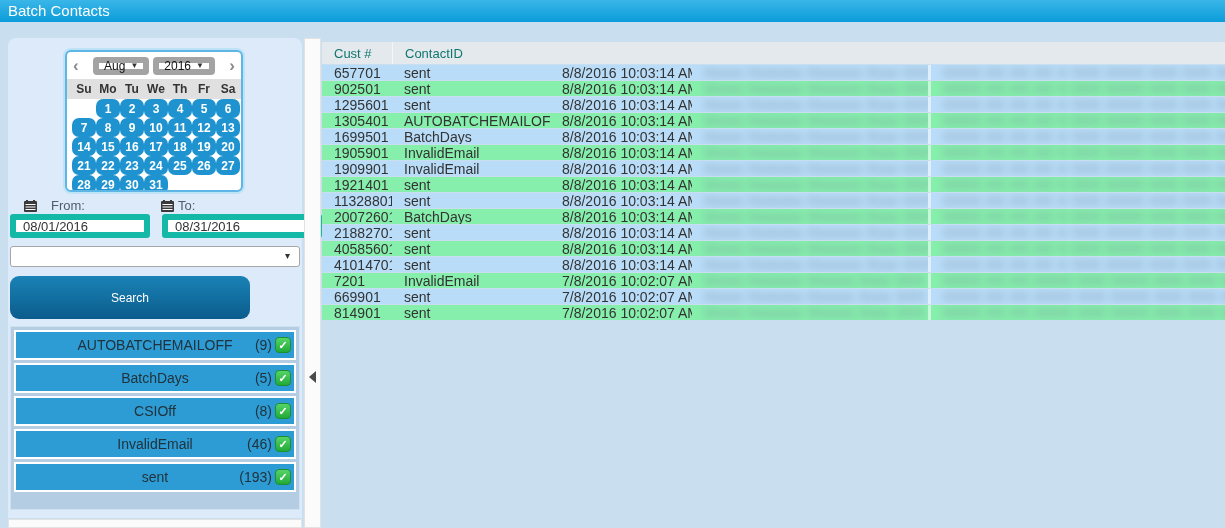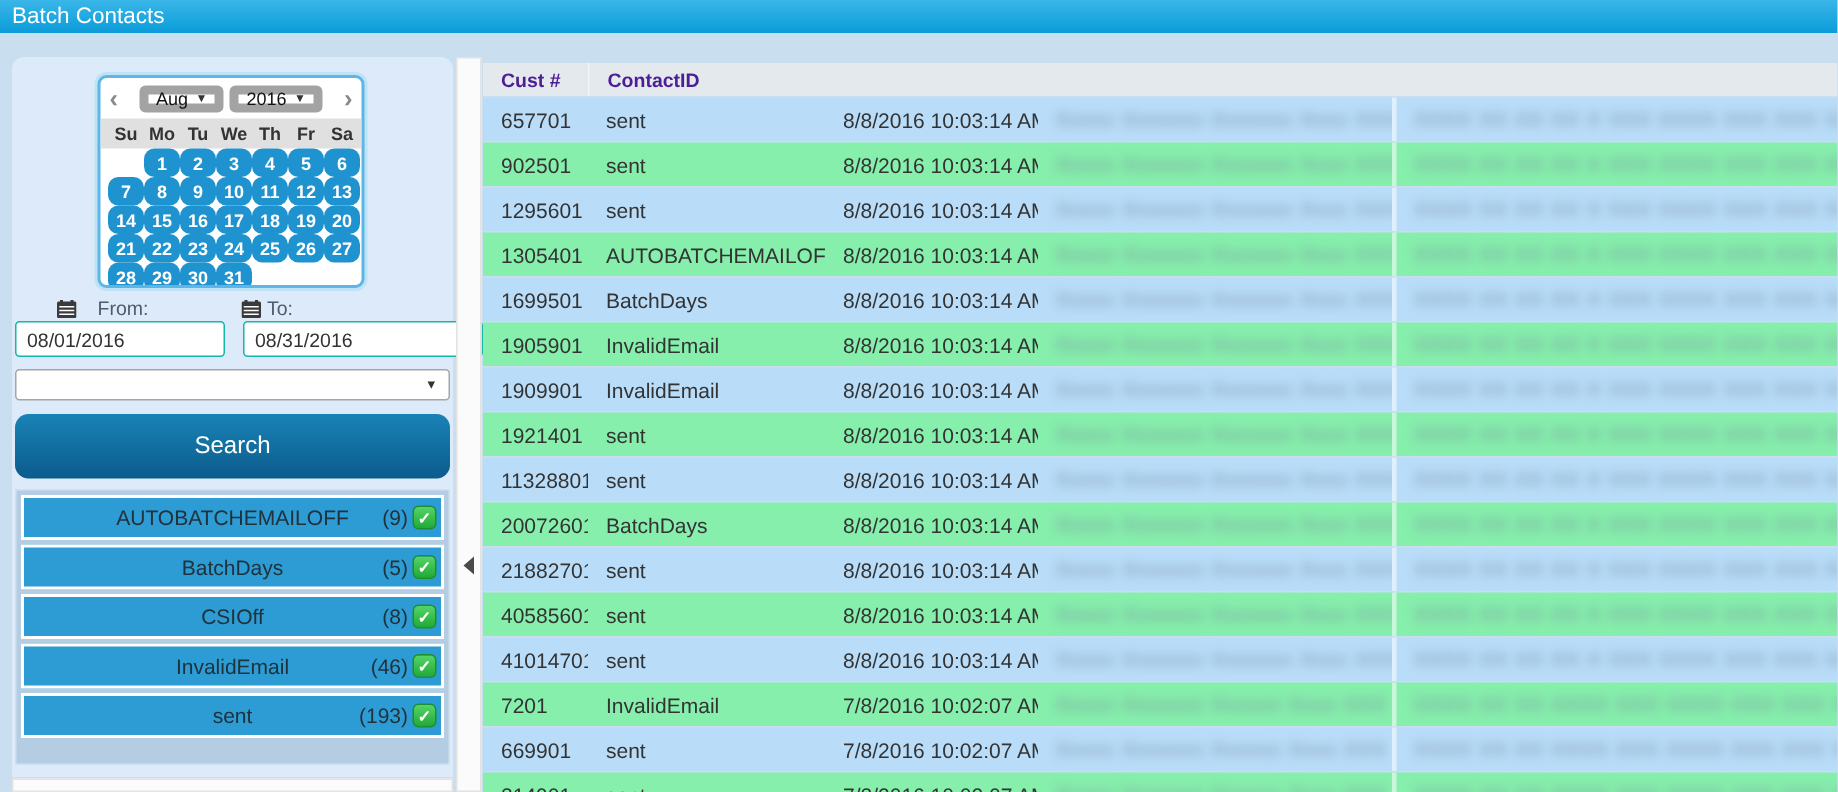--- a/index.html
+++ b/index.html
@@ -29,33 +29,33 @@
     background:#e0e0e0; padding-left:5px; align-items:center; }
   .cal-dow span { text-align:center; font-size:12px; font-weight:bold; color:#333; }
   .cal-grid { display:grid; grid-template-columns:repeat(7,24px); padding-left:5px; }
   .day { height:19px; border-radius:7px; background:#1f93cf; color:#fff; font-size:12px;
     font-weight:bold; display:flex; align-items:center; justify-content:center; cursor:pointer; }
   .day.empty { background:transparent; cursor:default; }
 
   .date-labels { position:absolute; left:0; top:160px; width:100%; font-size:13px; color:#4d5d6b; }
   .dlabel { position:absolute; display:inline-flex; align-items:center; gap:4px; }
   .dlabel svg { display:block; }
-  .dlabel.from { left:30px;gap:14px; } .dlabel.to { left:153px;text-align:right; }
+  .dlabel.from { left:16px;gap:14px; } .dlabel.to { left:153px;text-align:right; }
   .dinput { position:absolute; top:176px; height:24px; background:#fff;
-    border:1px solid #14b8a6; border-radius:3px; font-size:13px; color:#333;
+    border:6px solid #14b8a6; border-radius:3px; font-size:13px; color:#333;
     padding-left:7px; font-family:"Liberation Sans", sans-serif; }
   .dinput.from { left:2px; width:140px; } .dinput.to { left:154px; width:160px; }
 
   .combo { position:absolute; left:2px; top:208px; width:290px; height:21px; background:#fff;
     border:1px solid #a6a6a6; border-radius:3px; cursor:pointer; }
   .combo .arrow { position:absolute; right:9px; top:3px; font-size:10px; color:#333; }
 
-  .search-btn { position:absolute; left:2px; top:238px; width:290px; height:43px;
+  .search-btn { position:absolute; left:2px; top:238px; width:240px; height:43px;
     background:linear-gradient(#1a82b6,#0b5c8c); border:none; border-radius:9px;
-    color:#fff; font-size:16px; font-family:"Liberation Sans", sans-serif; cursor:pointer; }
+    color:#fff; font-size:12px; font-family:"Liberation Sans", sans-serif; cursor:pointer; }
 
   .filter-list { position:absolute; left:2px; top:288px; width:290px; height:184px;
     background:#b4cde2; border:1px solid #cfe2f0; padding:3px; }
   .filter-item { position:relative; height:30px; margin-bottom:3px; background:#2e9cd4;
     border:2px solid #fff; display:flex; align-items:center; cursor:pointer; }
   .filter-item .flabel { position:absolute; left:0; right:0; text-align:center;
     font-size:14px; color:#20323c; }
   .filter-item .fright { margin-left:auto; display:flex; align-items:center; gap:3px;
     padding-right:3px; position:relative; }
   .filter-item .fcount { font-size:14px; color:#20323c; }
@@ -70,25 +70,25 @@
   
   .splitter { position:absolute; left:304px; top:38px; width:17px; height:490px;
     background:#fbfbfb; border:1px solid #e2e2e2; }
   .collapse { position:absolute; left:4px; top:332px; width:0; height:0;
     border-top:6px solid transparent; border-bottom:6px solid transparent;
     border-right:7px solid #4a4a4a; cursor:pointer; }
 
   
   .grid { position:absolute; left:322px; top:42px; width:903px; }
   .thead { display:flex; height:22px; background:#e3e9ed; }
-  .th { font-size:13px; font-weight:700; color:#4c1d95; padding-left:12px;
+  .th { font-size:13px; font-weight:400; color:#0f766e; padding-left:12px;
     display:flex; align-items:center; cursor:pointer; }
   .th + .th { border-left:1px solid #f2f6f8; }
   .tbody { margin-top:1px; }
-  .trow { display:flex; height:29px; margin-bottom:1px; cursor:pointer; }
+  .trow { display:flex; height:15px; margin-bottom:1px; cursor:pointer; }
   .trow.even { background:#b9ddf9; }
   .trow.odd  { background:#86efac; }
   .td { font-size:14px; color:#333; padding-left:12px; display:flex; align-items:center;
     overflow:hidden; white-space:nowrap; }
   .c0 { width:70px; } .c1 { width:158px; } .c2 { width:142px; }
   .c3 { width:236px; } .c4 { width:297px; border-left:3px solid rgba(255,255,255,0.55); }
   .blur { filter:blur(4px); color:#74889b; font-size:13px; letter-spacing:1px; }
 </style>
 </head>
 <body>

